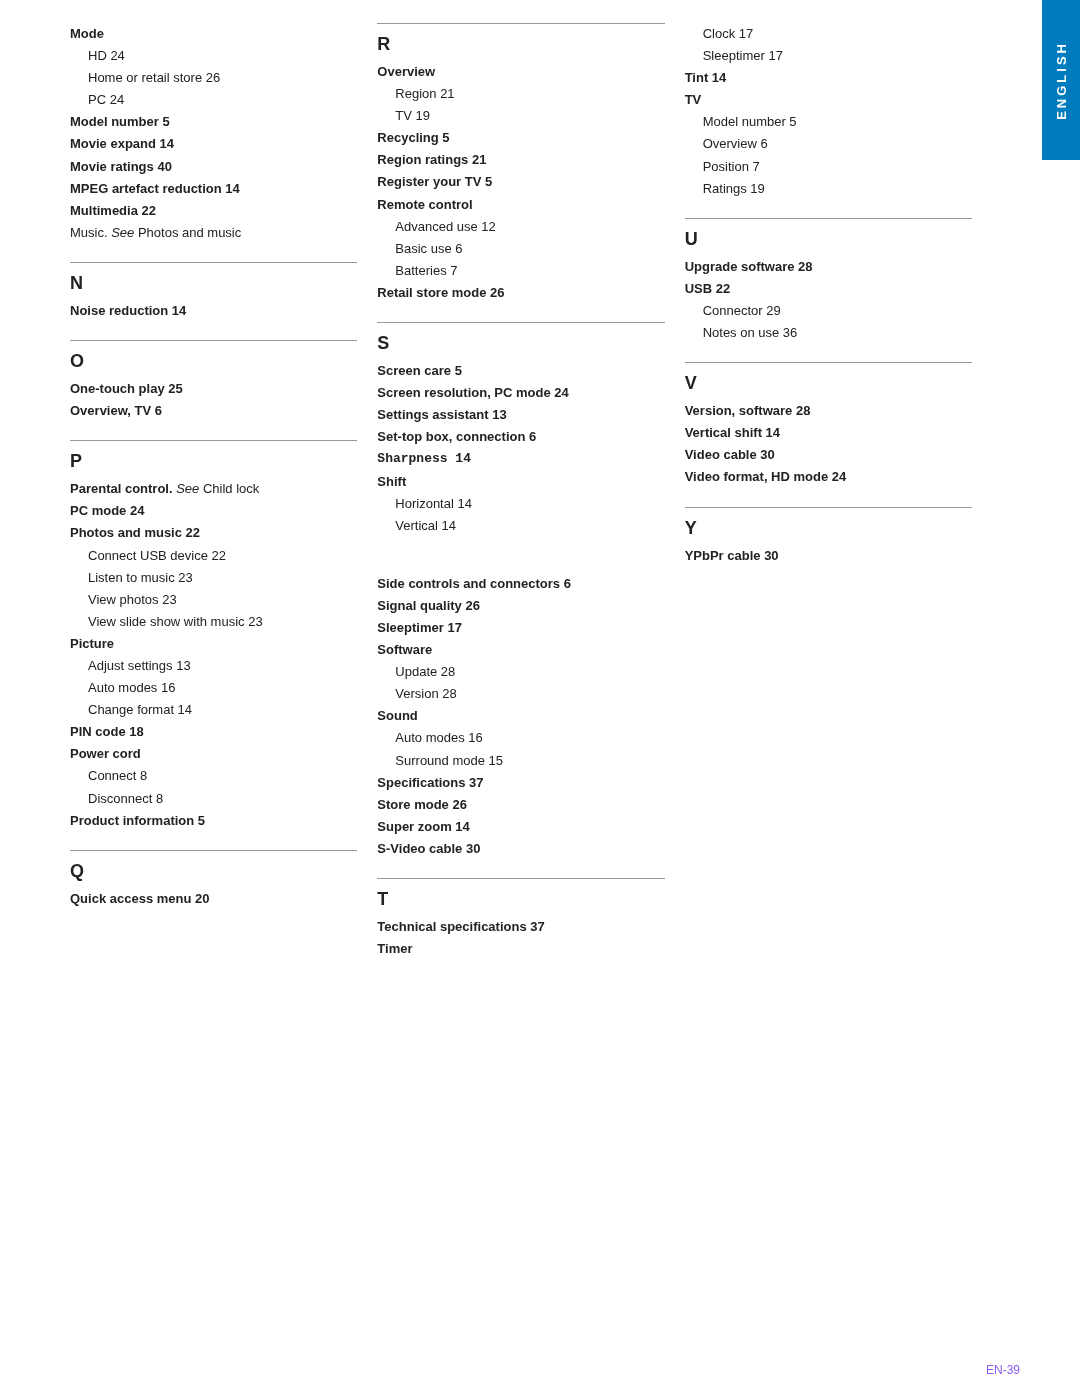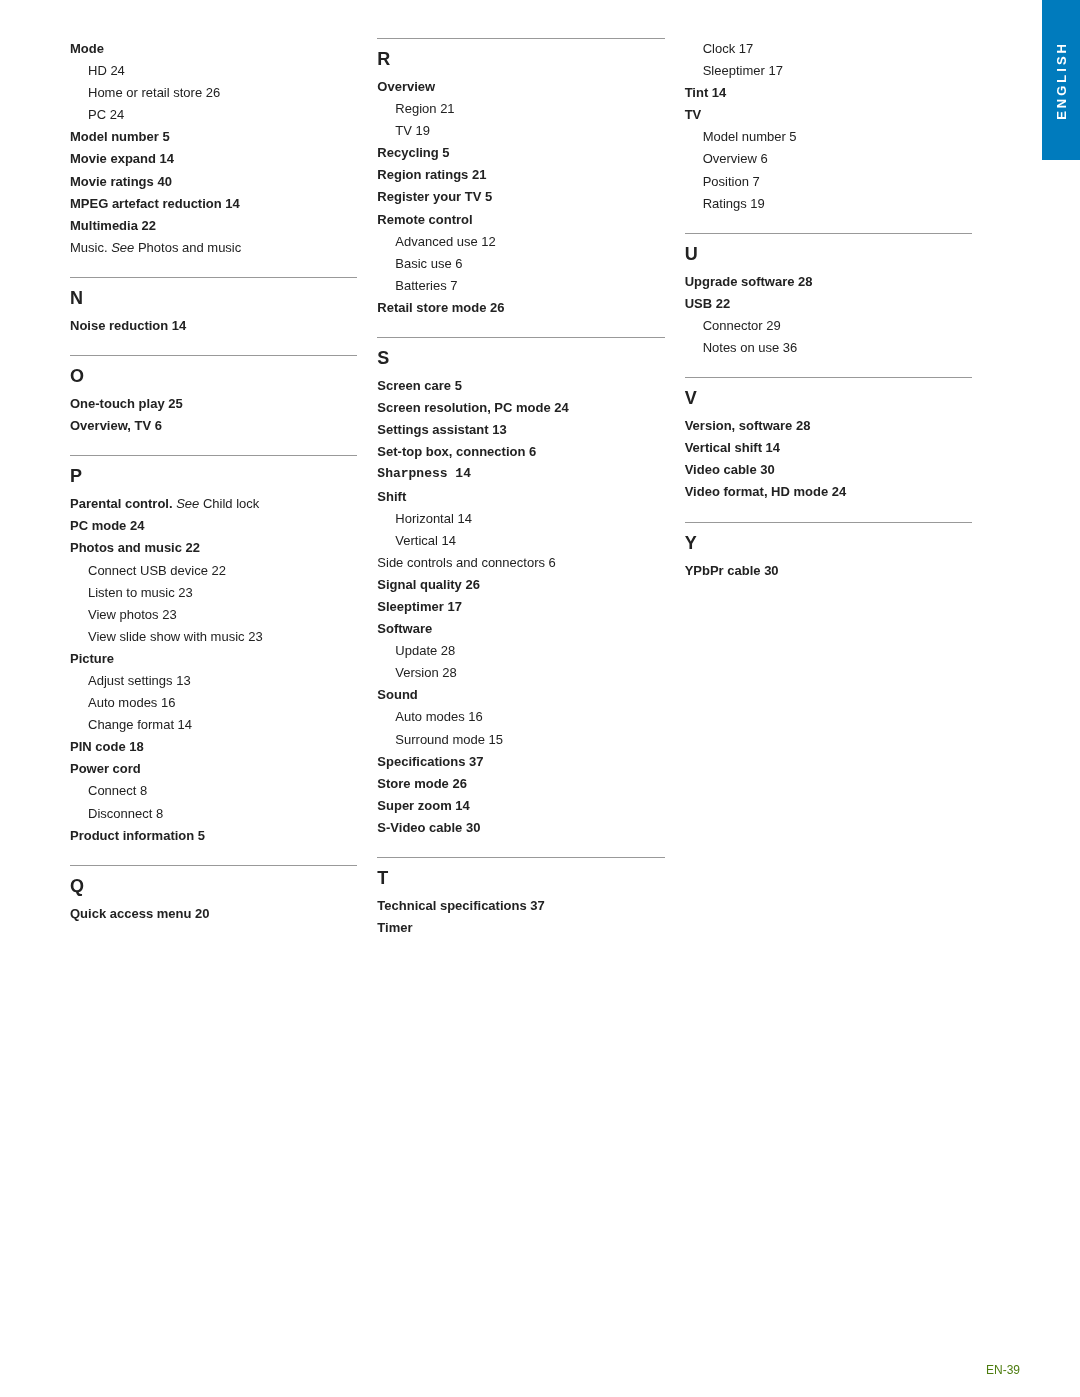--- a/index.html
+++ b/index.html
@@ -36,21 +36,21 @@
       color: #fff;
       font-size: 13px;
       font-weight: bold;
       letter-spacing: 3px;
       writing-mode: vertical-rl;
       transform: rotate(180deg);
       text-transform: uppercase;
     }
 
     .content {
-      padding: 38px 60px 40px 60px;
+      padding: 23px 60px 40px 60px;
       width: 1042px;
       display: grid;
       grid-template-columns: 1fr 1fr 1fr;
       gap: 0;
       align-items: start;
     }
 
     .column {
       padding: 0 10px;
     }
@@ -78,21 +78,21 @@
 
     .entry-indent {
       padding-left: 18px;
     }
 
     .footer-text {
       position: absolute;
       bottom: 20px;
       right: 60px;
       font-size: 12px;
-      color: #4d7c0f;
+      color: #8b5cf6;
     }
   </style>
 </head>
 <body>
 
 <div class="page-container">
 
   <div class="side-tab">
     <span class="side-tab-text">ENGLISH</span>
   </div>
@@ -169,21 +169,21 @@
           <hr class="section-divider">
           <div class="section-letter">S</div>
           <div class="entry" style="font-weight: bold;">Screen care  5</div>
           <div class="entry" style="font-weight: bold;">Screen resolution, PC mode  24</div>
           <div class="entry" style="font-weight: bold;">Settings assistant  13</div>
           <div class="entry" style="font-weight: bold;">Set-top box, connection  6</div>
           <div class="entry" style="font-weight: bold; font-family: Liberation Mono, monospace;">Sharpness  14</div>
           <div class="entry" style="font-weight: bold;">Shift</div>
           <div class="entry entry-indent">Horizontal  14</div>
           <div class="entry entry-indent">Vertical  14</div>
-          <div class="entry" style="font-weight: normal;">Side controls and connectors  6</div>
+          <div class="entry" style="font-weight: bold; margin-top: 36px;">Side controls and connectors  6</div>
           <div class="entry" style="font-weight: bold;">Signal quality  26</div>
           <div class="entry" style="font-weight: bold;">Sleeptimer  17</div>
           <div class="entry" style="font-weight: bold;">Software</div>
           <div class="entry entry-indent">Update  28</div>
           <div class="entry entry-indent">Version  28</div>
           <div class="entry" style="font-weight: bold;">Sound</div>
           <div class="entry entry-indent">Auto modes  16</div>
           <div class="entry entry-indent">Surround mode  15</div>
           <div class="entry" style="font-weight: bold;">Specifications  37</div>
           <div class="entry" style="font-weight: bold;">Store mode  26</div>

